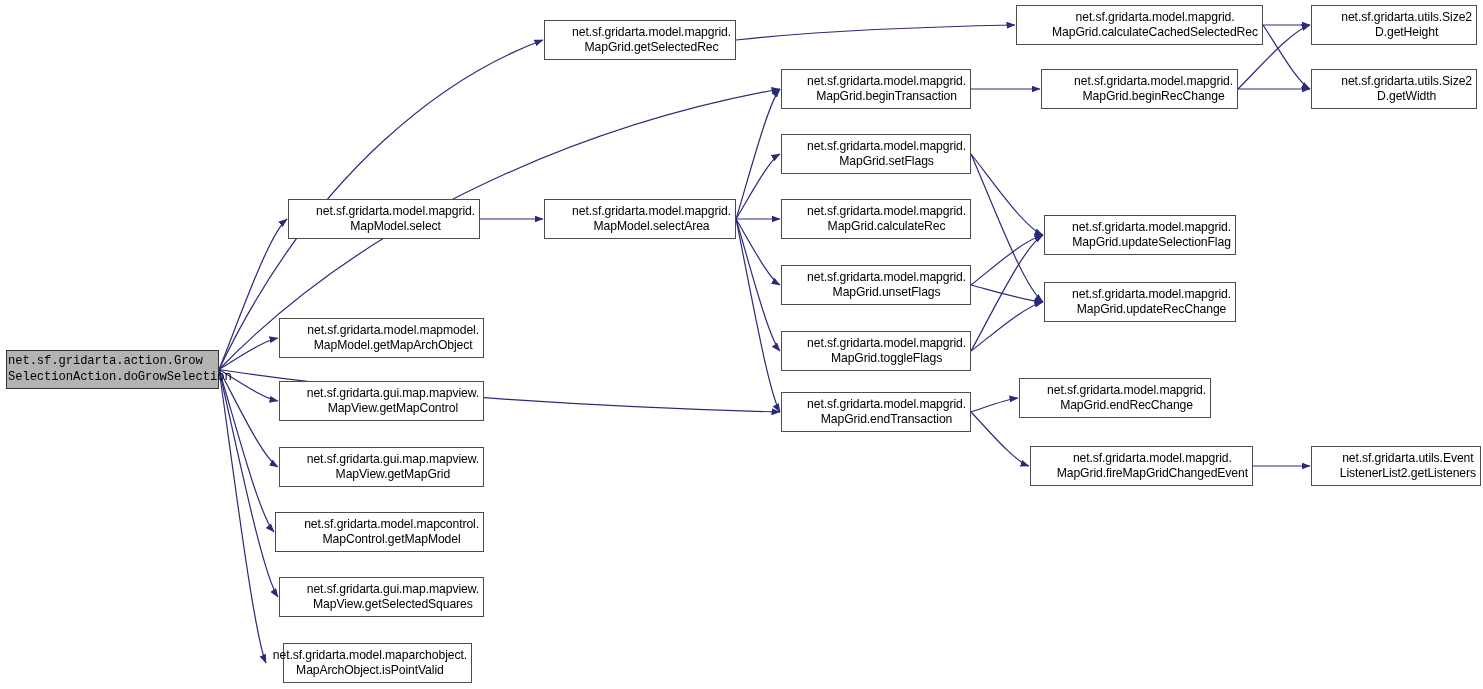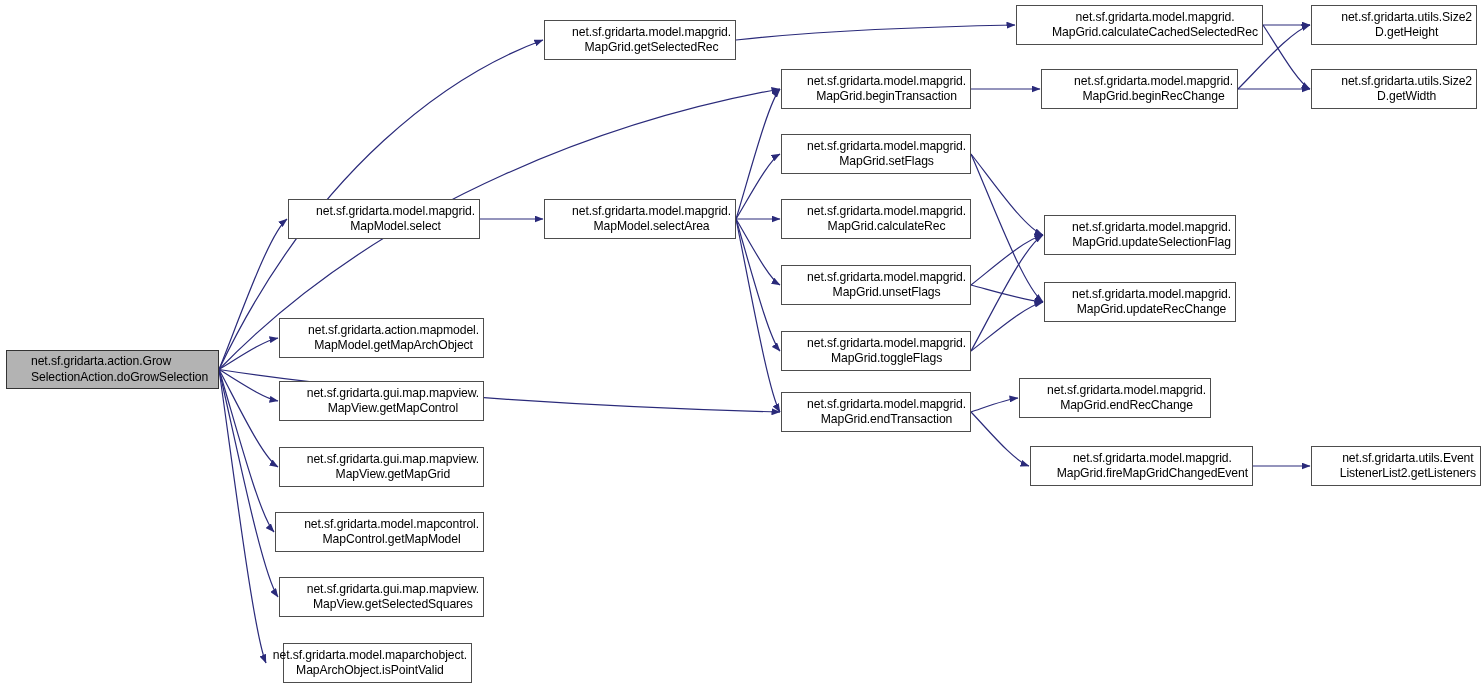--- a/index.html
+++ b/index.html
@@ -90,39 +90,39 @@
         <path d="M971,285 C992.9,290.797 1023.56,300.3 1043,302" fill="none" stroke="#2a2a7a" stroke-width="1.2" marker-end="url(#arrow)"></path>
         <path d="M971,351 C992.9,311.444 1023.56,246.6 1043,235" fill="none" stroke="#2a2a7a" stroke-width="1.2" marker-end="url(#arrow)"></path>
         <path d="M971,351 C992.9,334.291 1023.56,306.9 1043,302" fill="none" stroke="#2a2a7a" stroke-width="1.2" marker-end="url(#arrow)"></path>
         <path d="M971,412 C985.4,407.226 1005.56,399.4 1018,398" fill="none" stroke="#2a2a7a" stroke-width="1.2" marker-end="url(#arrow)"></path>
         <path d="M971,412 C988.7,430.414 1013.48,460.6 1029,466" fill="none" stroke="#2a2a7a" stroke-width="1.2" marker-end="url(#arrow)"></path>
         <path d="M1253,466 L1310,466" fill="none" stroke="#2a2a7a" stroke-width="1.2" marker-end="url(#arrow)"></path>
       </g>
   </svg>
 
   <div id="node-layer">
-      <div class="node root" style="left: 6px; top: 350px; width: 213px; height: 39px; justify-content: flex-start; text-align: left; padding-left: 24px;"><span><span>net.sf.gridarta.action.Grow</span><br><span>SelectionAction.doGrowSelection</span></span></div>
+      <div class="node root" style="left: 6px; top: 350px; width: 213px; height: 39px; justify-content: flex-start; text-align: left; padding-left: 1px; font-family: Liberation Mono, monospace;"><span><span>net.sf.gridarta.action.Grow</span><br><span>SelectionAction.doGrowSelection</span></span></div>
       <div class="node" style="left: 544px; top: 20px; width: 192px; height: 40px;"><span><span>net.sf.gridarta.model.mapgrid.</span><br><span>MapGrid.getSelectedRec</span></span></div>
       <div class="node" style="left: 781px; top: 69px; width: 190px; height: 40px;"><span><span>net.sf.gridarta.model.mapgrid.</span><br><span>MapGrid.beginTransaction</span></span></div>
       <div class="node" style="left: 1016px; top: 5px; width: 247px; height: 40px;"><span><span>net.sf.gridarta.model.mapgrid.</span><br><span>MapGrid.calculateCachedSelectedRec</span></span></div>
       <div class="node" style="left: 1041px; top: 69px; width: 197px; height: 40px;"><span><span>net.sf.gridarta.model.mapgrid.</span><br><span>MapGrid.beginRecChange</span></span></div>
       <div class="node" style="left: 1311px; top: 5px; width: 166px; height: 40px;"><span><span>net.sf.gridarta.utils.Size2</span><br><span>D.getHeight</span></span></div>
       <div class="node" style="left: 1311px; top: 69px; width: 166px; height: 40px;"><span><span>net.sf.gridarta.utils.Size2</span><br><span>D.getWidth</span></span></div>
       <div class="node" style="left: 288px; top: 199px; width: 192px; height: 40px;"><span><span>net.sf.gridarta.model.mapgrid.</span><br><span>MapModel.select</span></span></div>
       <div class="node" style="left: 544px; top: 199px; width: 192px; height: 40px;"><span><span>net.sf.gridarta.model.mapgrid.</span><br><span>MapModel.selectArea</span></span></div>
       <div class="node" style="left: 781px; top: 134px; width: 190px; height: 40px;"><span><span>net.sf.gridarta.model.mapgrid.</span><br><span>MapGrid.setFlags</span></span></div>
       <div class="node" style="left: 781px; top: 199px; width: 190px; height: 40px;"><span><span>net.sf.gridarta.model.mapgrid.</span><br><span>MapGrid.calculateRec</span></span></div>
       <div class="node" style="left: 781px; top: 265px; width: 190px; height: 40px;"><span><span>net.sf.gridarta.model.mapgrid.</span><br><span>MapGrid.unsetFlags</span></span></div>
       <div class="node" style="left: 781px; top: 331px; width: 190px; height: 40px;"><span><span>net.sf.gridarta.model.mapgrid.</span><br><span>MapGrid.toggleFlags</span></span></div>
       <div class="node" style="left: 781px; top: 392px; width: 190px; height: 40px;"><span><span>net.sf.gridarta.model.mapgrid.</span><br><span>MapGrid.endTransaction</span></span></div>
       <div class="node" style="left: 1044px; top: 215px; width: 192px; height: 40px;"><span><span>net.sf.gridarta.model.mapgrid.</span><br><span>MapGrid.updateSelectionFlag</span></span></div>
       <div class="node" style="left: 1044px; top: 282px; width: 192px; height: 40px;"><span><span>net.sf.gridarta.model.mapgrid.</span><br><span>MapGrid.updateRecChange</span></span></div>
       <div class="node" style="left: 1019px; top: 378px; width: 192px; height: 40px;"><span><span>net.sf.gridarta.model.mapgrid.</span><br><span>MapGrid.endRecChange</span></span></div>
       <div class="node" style="left: 1030px; top: 446px; width: 223px; height: 40px;"><span><span>net.sf.gridarta.model.mapgrid.</span><br><span>MapGrid.fireMapGridChangedEvent</span></span></div>
       <div class="node" style="left: 1311px; top: 446px; width: 170px; height: 40px;"><span><span>net.sf.gridarta.utils.Event</span><br><span>ListenerList2.getListeners</span></span></div>
-      <div class="node" style="left: 279px; top: 318px; width: 205px; height: 40px;"><span><span>net.sf.gridarta.action.mapmodel.</span><br><span>MapModel.getMapArchObject</span></span></div>
+      <div class="node" style="left: 279px; top: 318px; width: 205px; height: 40px;"><span><span>net.sf.gridarta.model.mapmodel.</span><br><span>MapModel.getMapArchObject</span></span></div>
       <div class="node" style="left: 279px; top: 381px; width: 205px; height: 40px;"><span><span>net.sf.gridarta.gui.map.mapview.</span><br><span>MapView.getMapControl</span></span></div>
       <div class="node" style="left: 279px; top: 447px; width: 205px; height: 40px;"><span><span>net.sf.gridarta.gui.map.mapview.</span><br><span>MapView.getMapGrid</span></span></div>
       <div class="node" style="left: 275px; top: 512px; width: 209px; height: 40px; padding-left: 11px;"><span><span>net.sf.gridarta.model.mapcontrol.</span><br><span>MapControl.getMapModel</span></span></div>
       <div class="node" style="left: 279px; top: 577px; width: 205px; height: 40px;"><span><span>net.sf.gridarta.gui.map.mapview.</span><br><span>MapView.getSelectedSquares</span></span></div>
       <div class="node" style="left: 267px; top: 643px; width: 189px; height: 40px; margin-left: 16px;"><span><span>net.sf.gridarta.model.maparchobject.</span><br><span>MapArchObject.isPointValid</span></span></div>
     </div>
 </div>
 
 </body></html>

